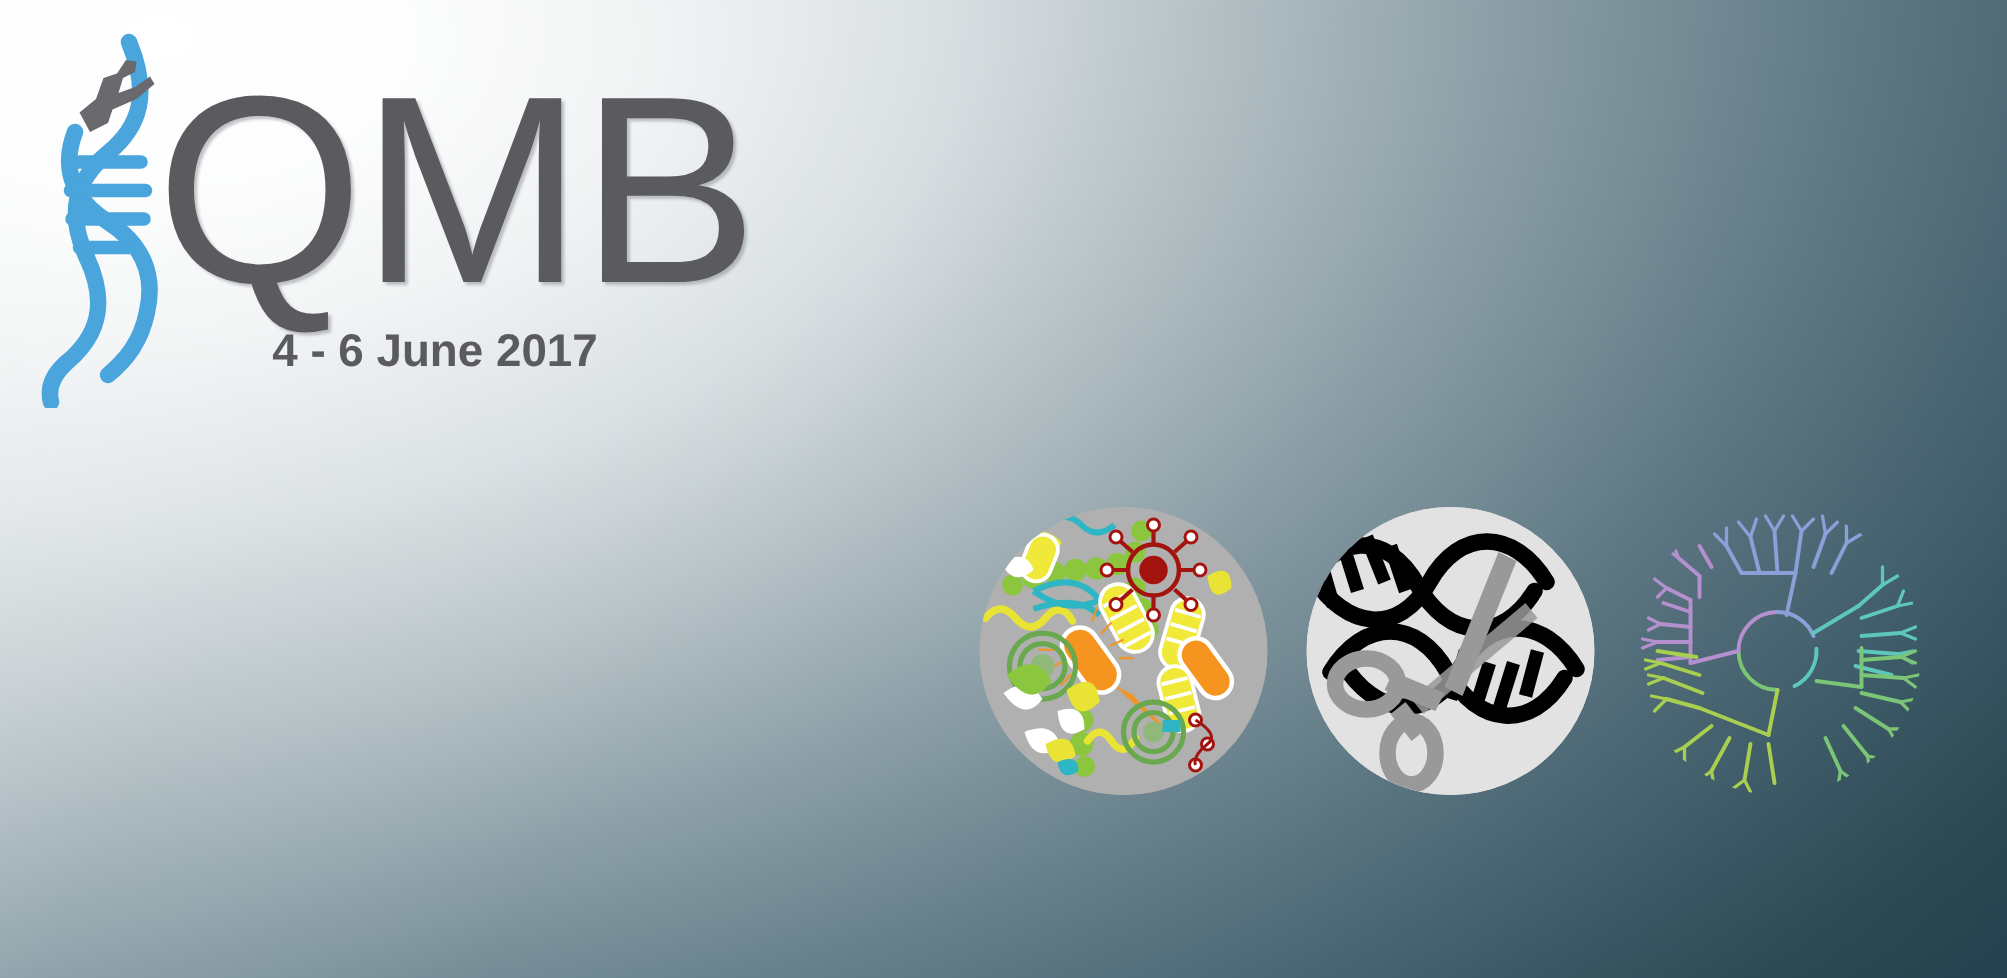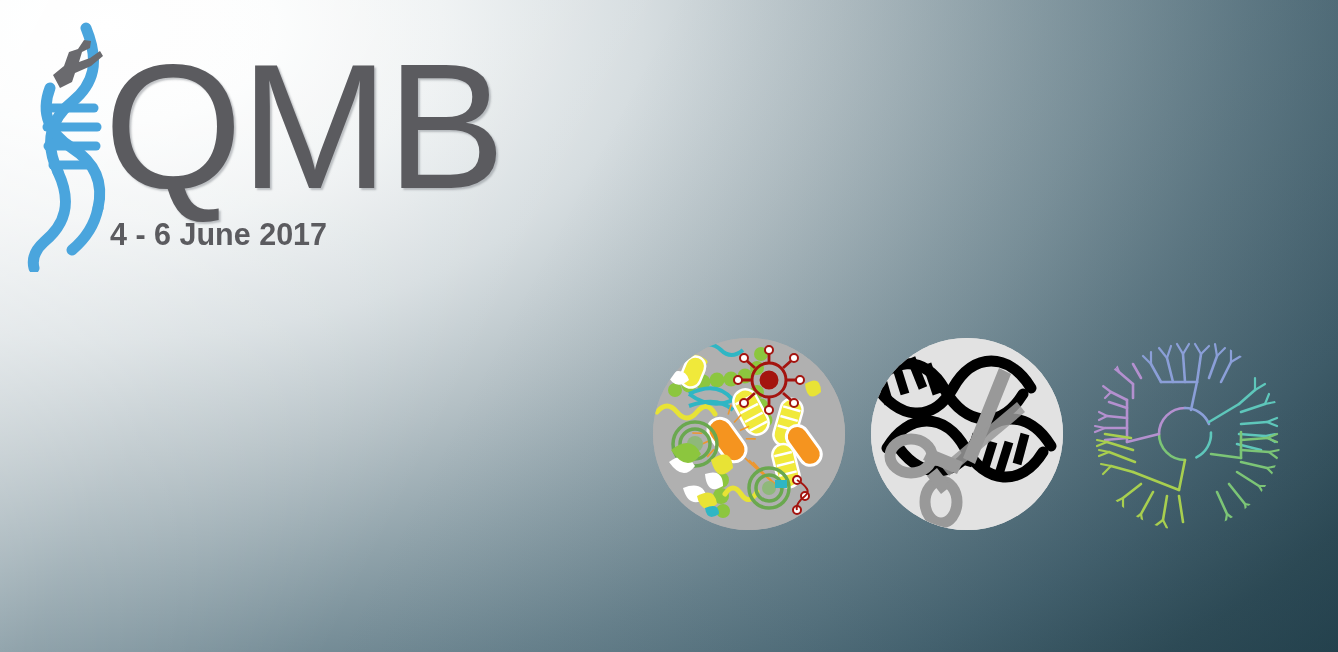--- a/index.html
+++ b/index.html
@@ -32,21 +32,21 @@
     content:"";
     position:absolute; inset:0;
     background: linear-gradient(118deg,
        rgba(255,255,255,0.55) 0%,
        rgba(255,255,255,0.18) 22%,
        rgba(255,255,255,0.0) 40%,
        rgba(20,55,70,0.12) 68%,
        rgba(14,42,55,0.30) 100%);
     pointer-events:none;
   }
-  #poster > * { position:relative; z-index:2; }
+  #poster > * { position:relative; z-index:2;text-align:center; }
 
   
   .qmb-logo { position:absolute; left:0px; top:8px; width:470px; height:290px; }
   .dna-mark { position:absolute; left:20px; top:14px; width:110px; height:250px; }
   .qmb-letters{
     position:absolute; left:104px; top:44px;
     font-size:178px; line-height:0.84;
     letter-spacing:-2px;
     color:#5b5b5f;
     font-weight:400;

